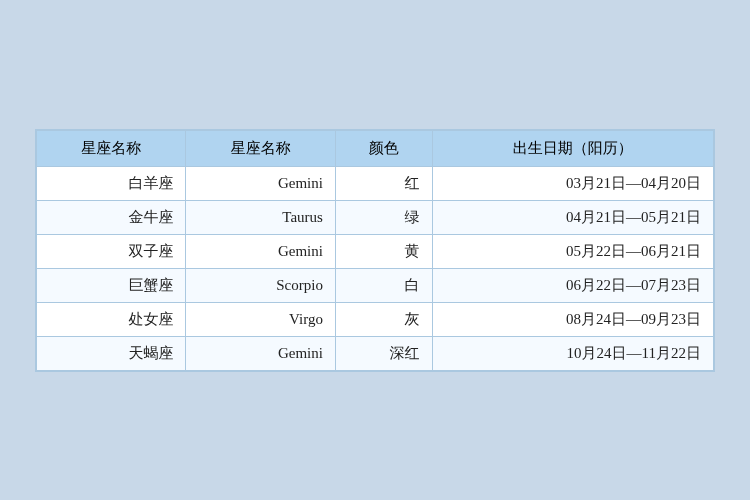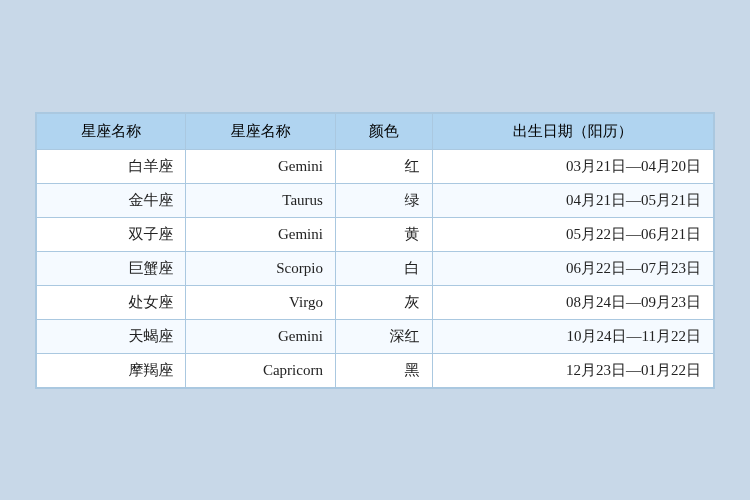--- a/index.html
+++ b/index.html
@@ -101,21 +101,15 @@
           <td>Virgo</td>
           <td>灰</td>
           <td>08月24日—09月23日</td>
         </tr>
         <tr>
           <td>天蝎座</td>
           <td>Gemini</td>
           <td>深红</td>
           <td>10月24日—11月22日</td>
         </tr>
-        <tr>
-          <td>摩羯座</td>
-          <td>Capricorn</td>
-          <td>黑</td>
-          <td>12月23日—01月22日</td>
-        </tr>
       </tbody>
   </table>
 </div>
 
 </body></html>

